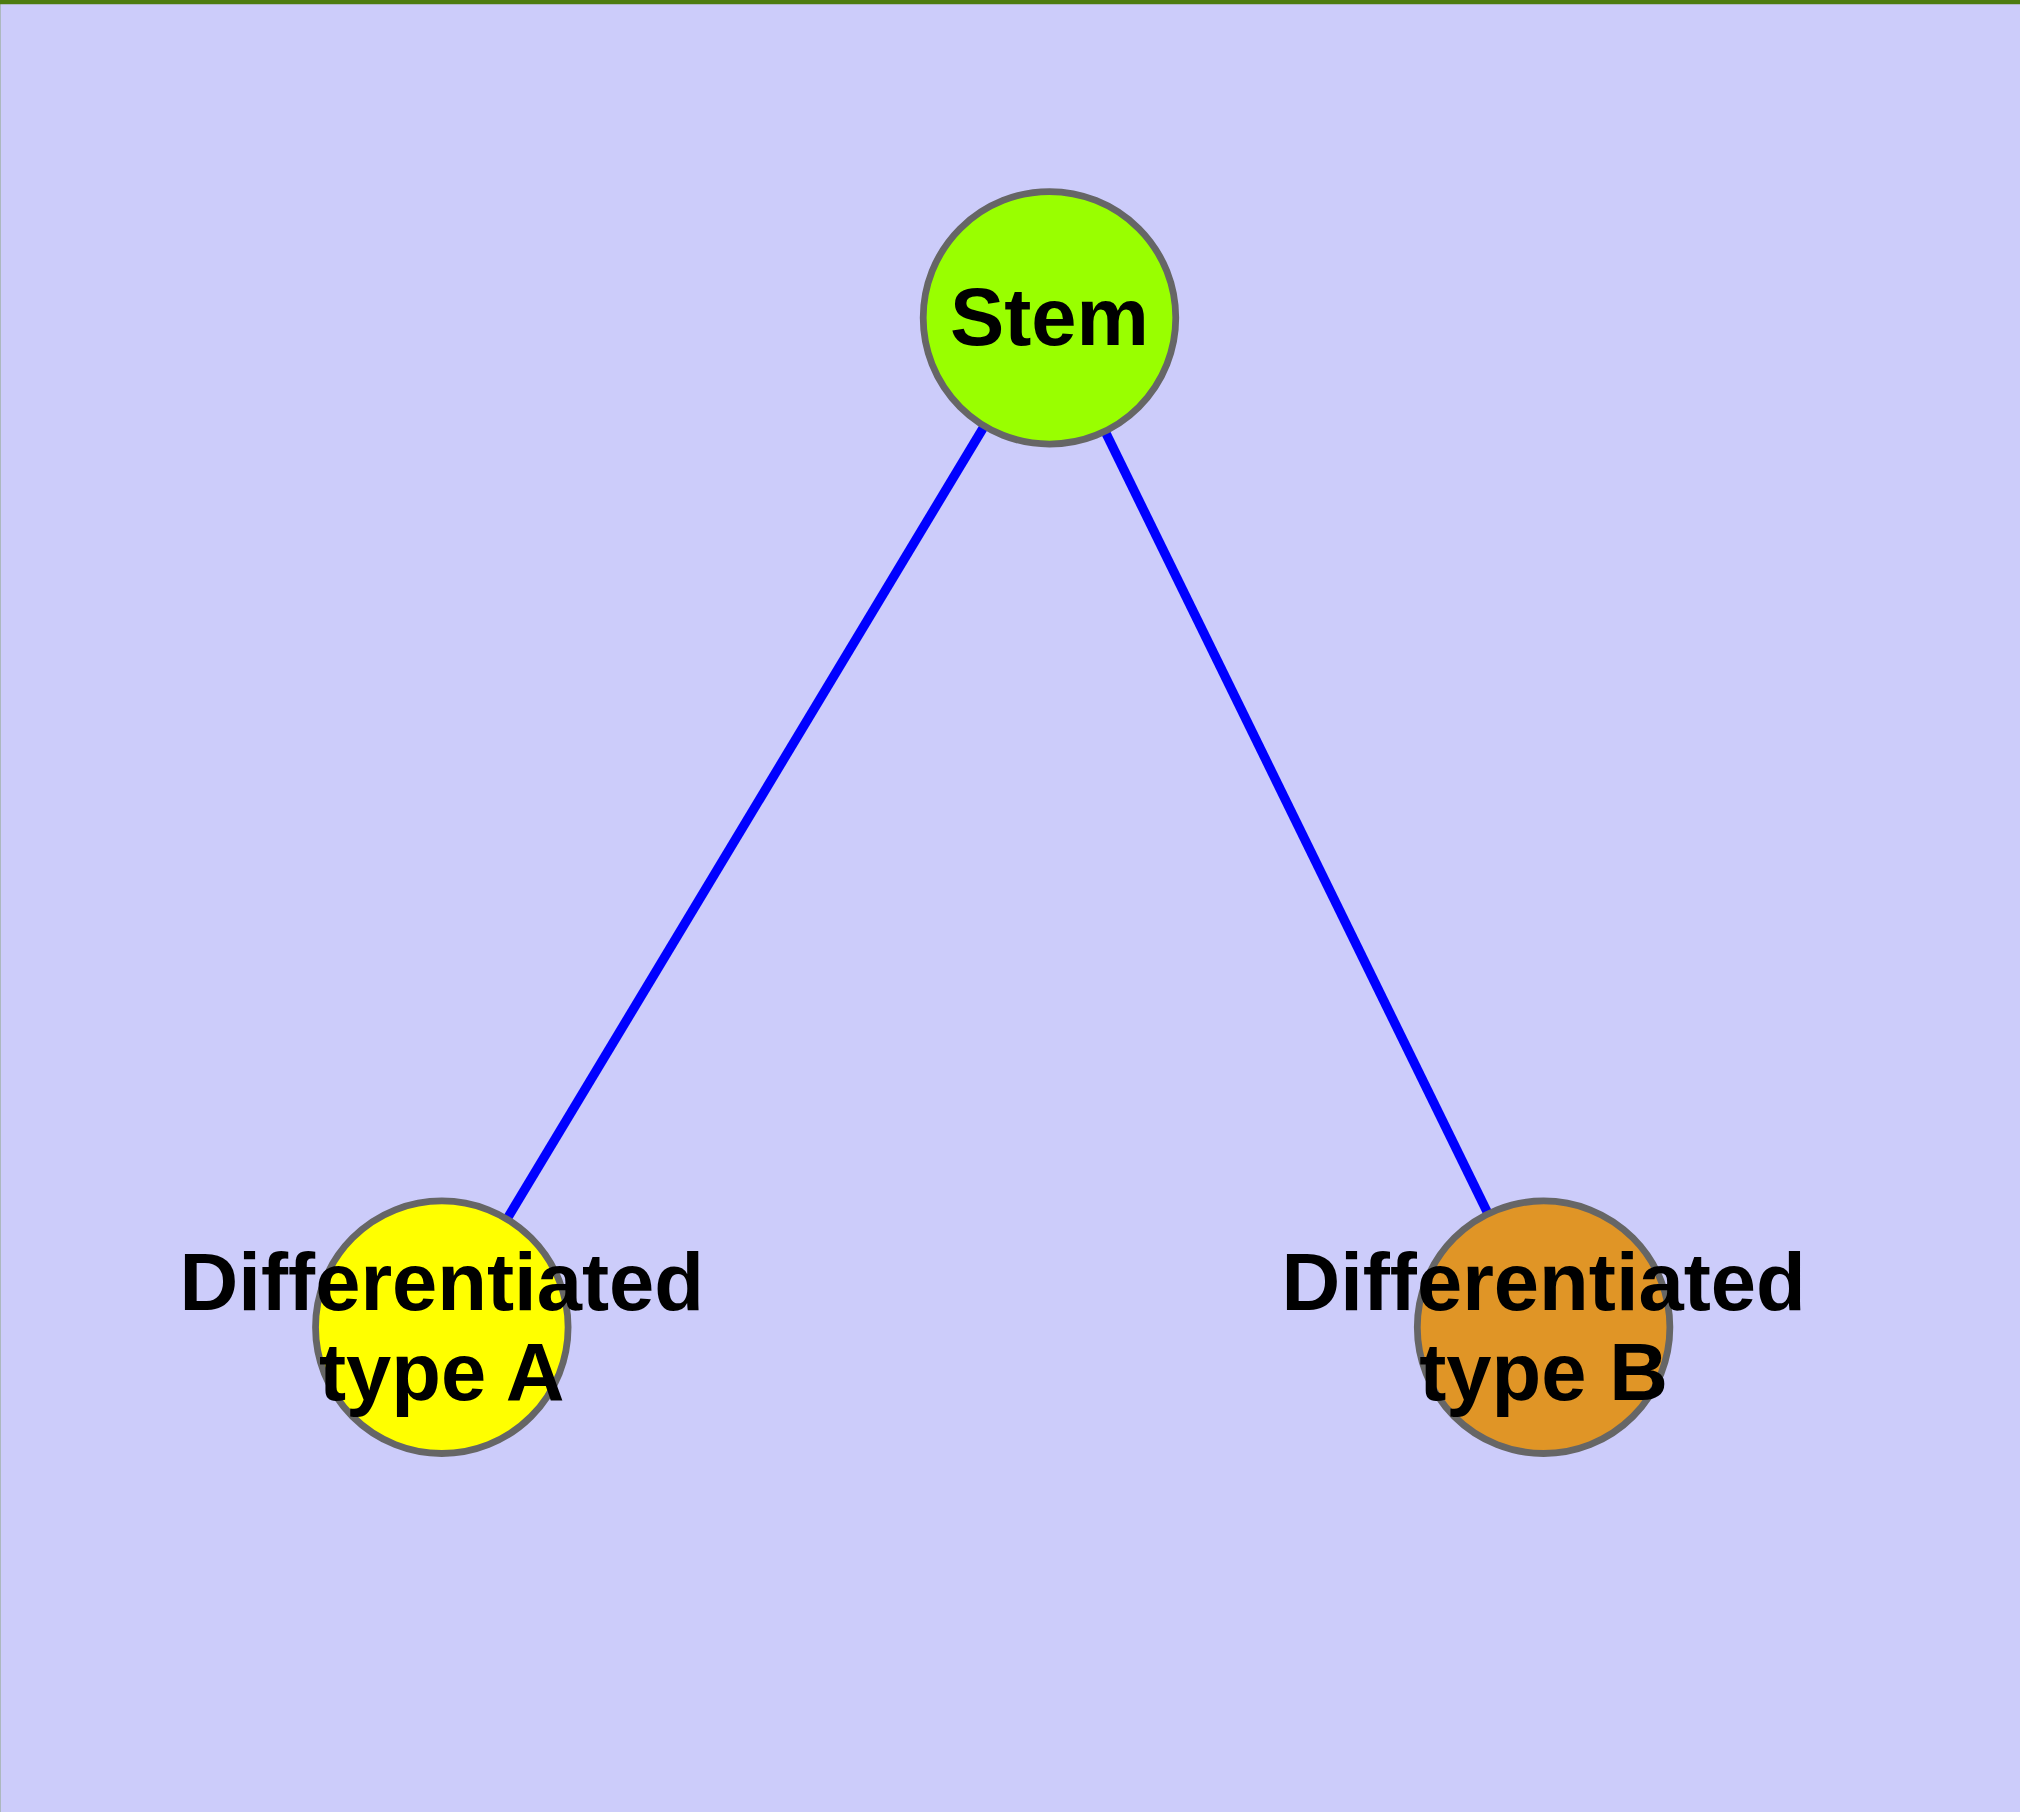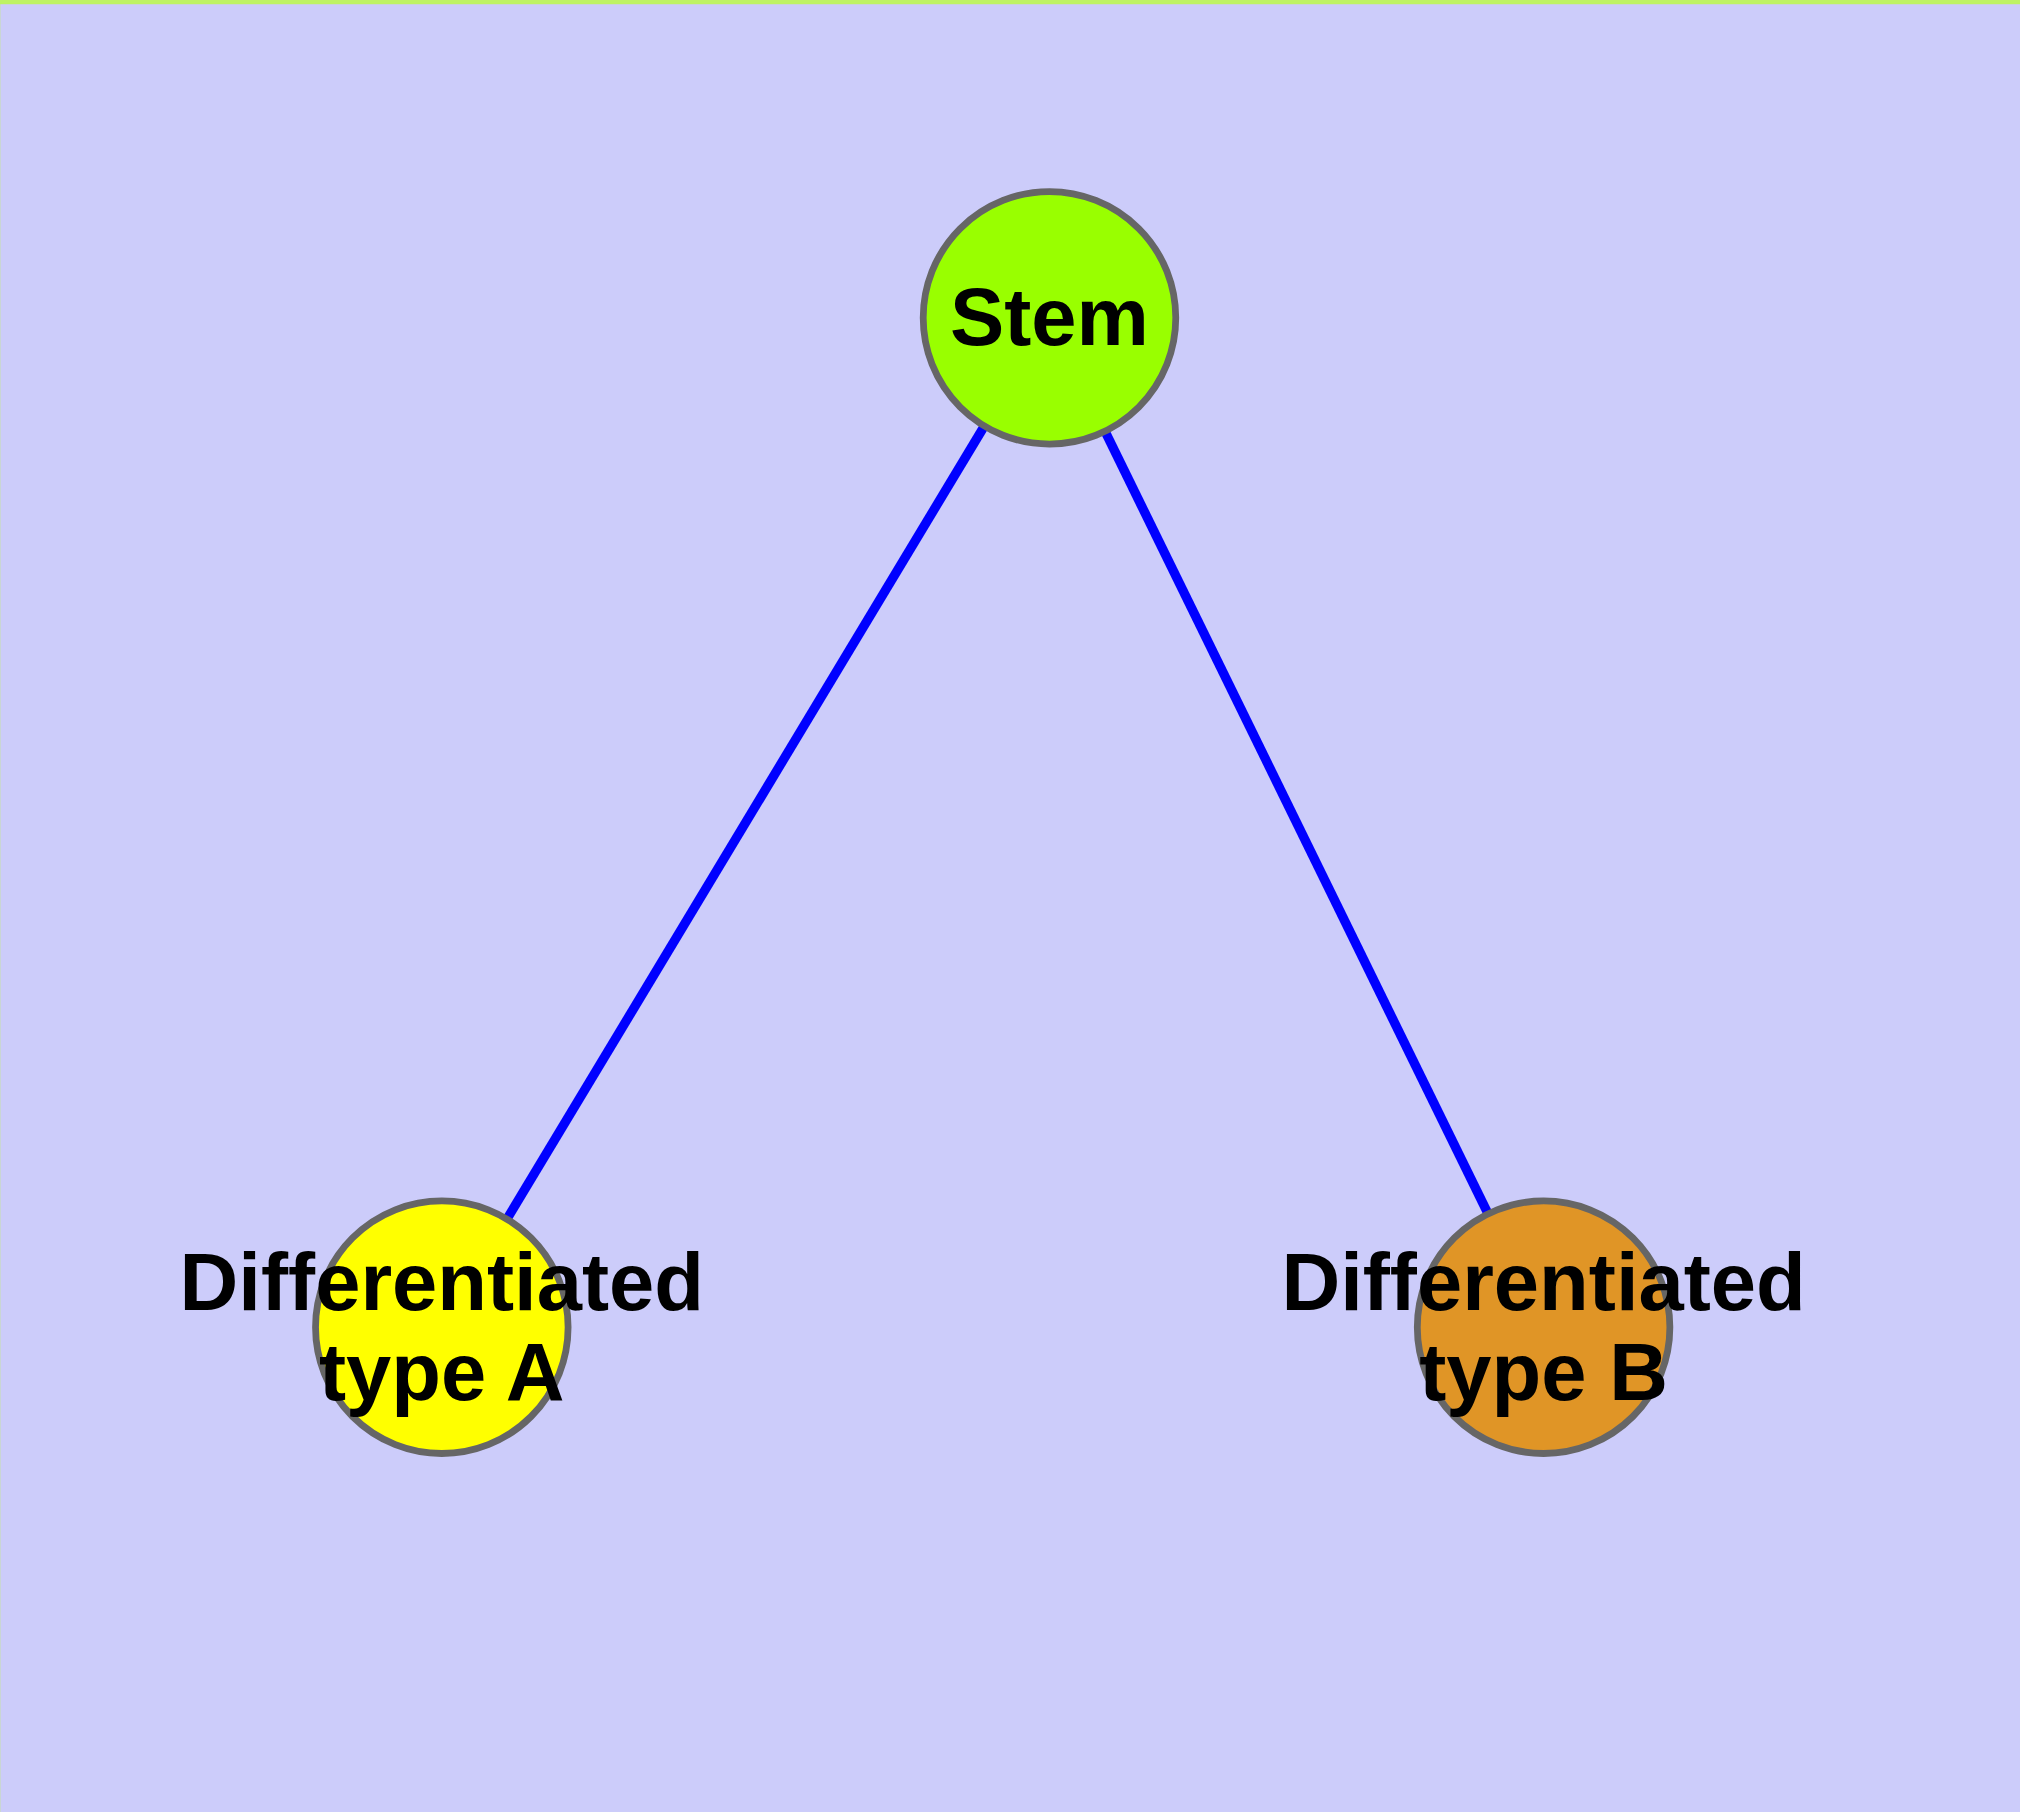--- a/index.html
+++ b/index.html
@@ -26,21 +26,21 @@
   .node-label {
     font-family: "Liberation Sans", sans-serif;
     font-weight: bold;
     fill: #000000;
     paint-order: normal;
   }
 </style>
 </head>
 <body>
 
-<div id="canvas" style="width: 2021px; height: 1812px; background: #bef264;">
+<div id="canvas" style="width: 2021px; height: 1812px; background: #4d7c0f;">
   <svg id="graph-svg" viewBox="0 0 2384 2138" xmlns="http://www.w3.org/2000/svg">
 
     <rect id="bg-rect" x="0" y="5" width="2384" height="2133" fill="#ccccfa"></rect>
 
     <g>
       <line id="edge-0" x1="1238" y1="375" x2="521" y2="1566" stroke="#0000ff" stroke-width="11" stroke-linecap="butt"></line>
       <line id="edge-1" x1="1238" y1="375" x2="1821" y2="1566" stroke="#0000ff" stroke-width="11" stroke-linecap="butt"></line>
     </g>
 
     <g>

